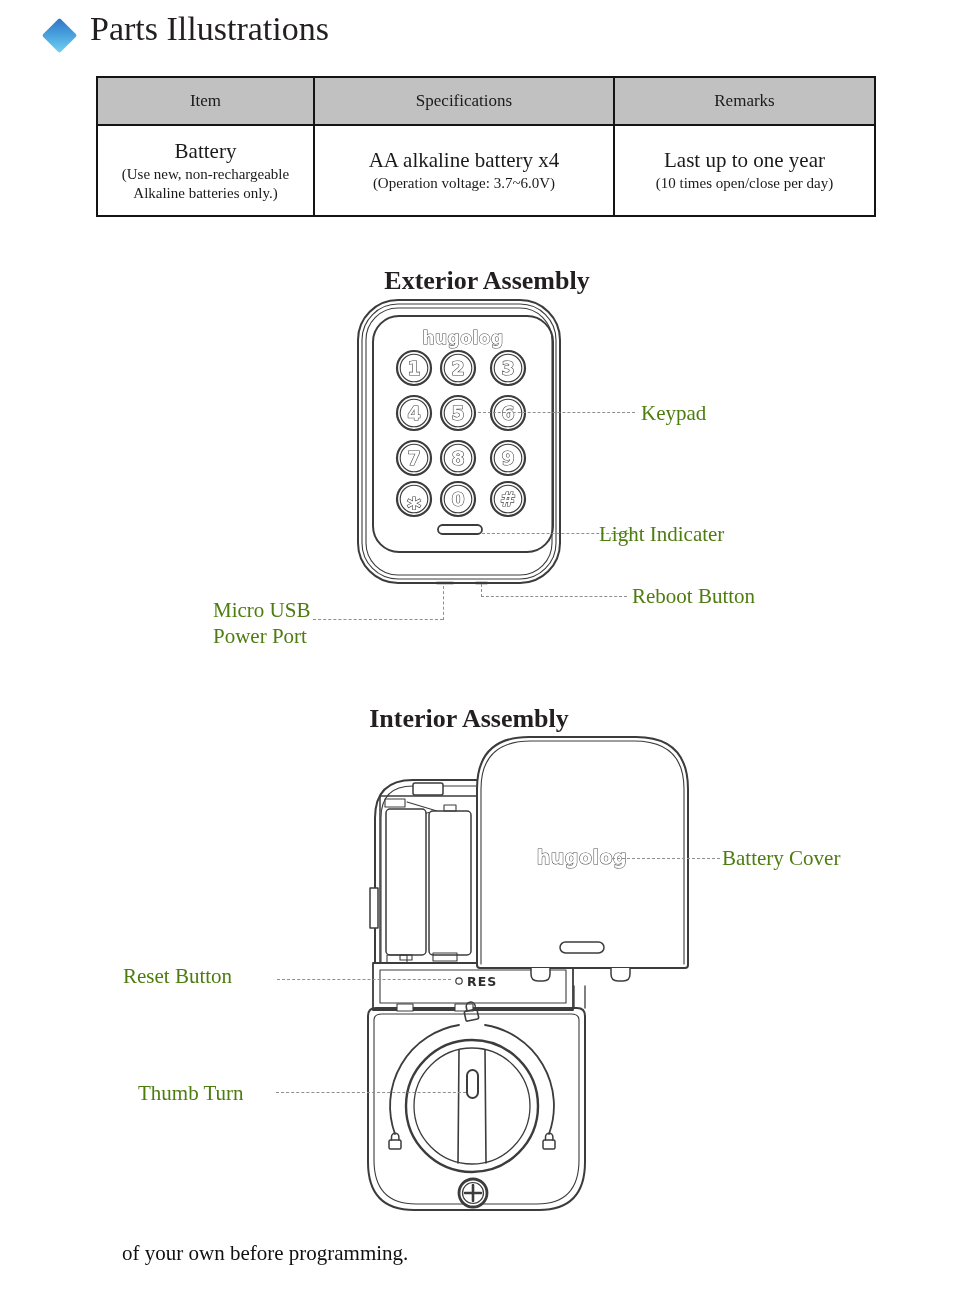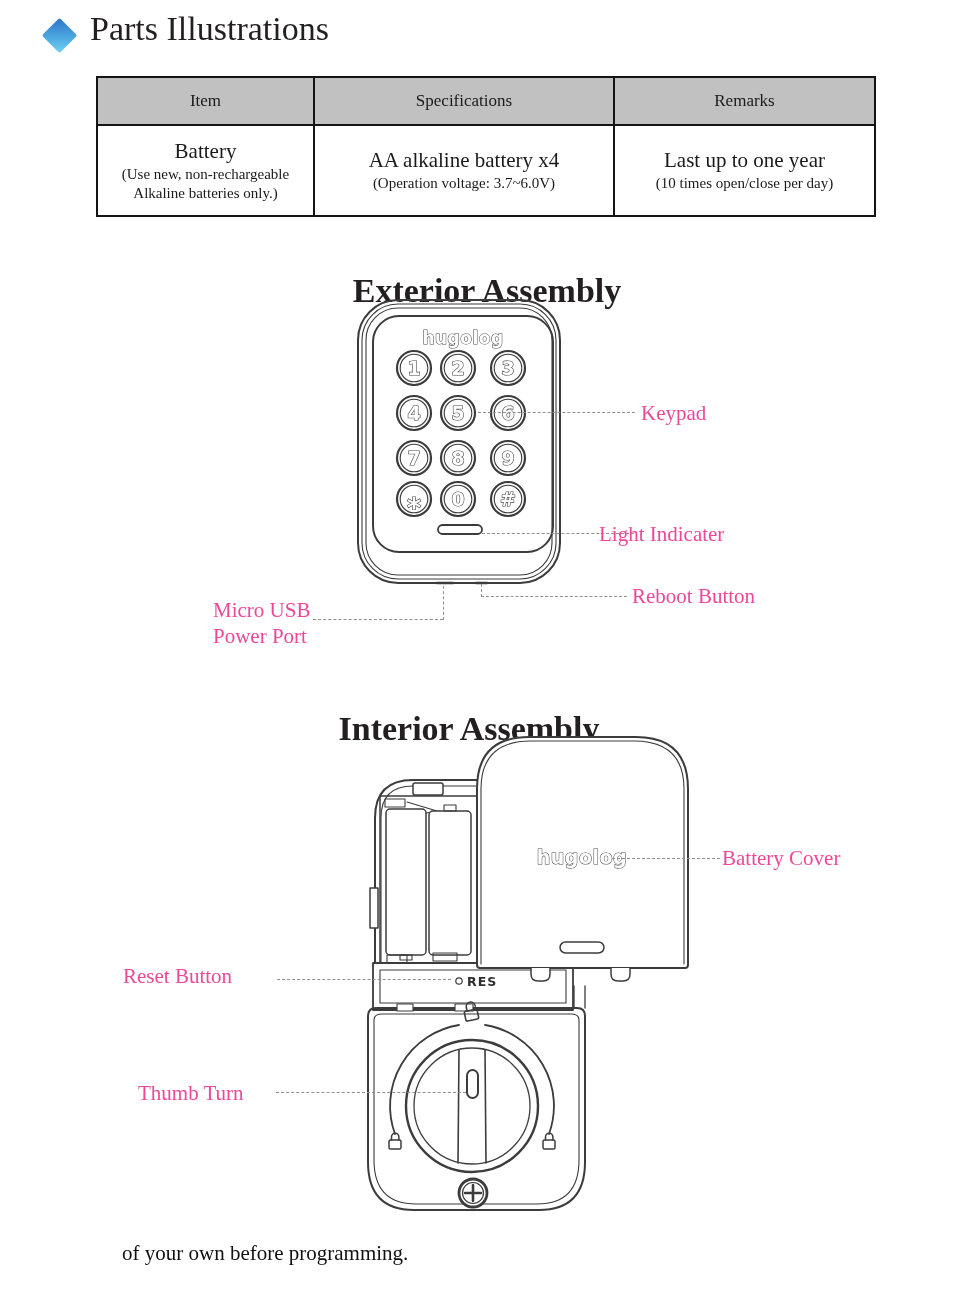--- a/index.html
+++ b/index.html
@@ -12,24 +12,24 @@
   .page-title{position:absolute;left:90px;top:10px;font-size:34px;font-weight:normal;margin:0;color:#231f20}
 
   
   .spec-table{position:absolute;left:96px;top:76px;width:778px;border-collapse:collapse;table-layout:fixed}
   .spec-table th,.spec-table td{border:2px solid #141414;text-align:center;vertical-align:middle;padding:2px 4px}
   .spec-table th{background:#c1c1c1;font-weight:normal;font-size:17px;height:42px}
   .spec-table td{height:85px}
   .cell-main{font-size:21px;line-height:1.2}
   .cell-sub{font-size:15px;line-height:1.25;margin-top:1px}
 
-  .assembly-heading{position:absolute;width:320px;text-align:center;font-size:34px;color:#231f20;white-space:nowrap}
-
-  
-  .lbl{position:absolute;font-size:21px;white-space:nowrap;color:#ec4899}
+  .assembly-heading{position:absolute;width:320px;text-align:center;font-size:26px;color:#231f20;white-space:nowrap}
+
+  
+  .lbl{position:absolute;font-size:21px;white-space:nowrap;color:#4d7c0f}
   .dh{position:absolute;height:0;border-top:1.5px dashed #8f8f8f}
   .dv{position:absolute;width:0;border-left:1.5px dashed #8f8f8f}
 
   
   svg{position:absolute;overflow:visible}
   .s{stroke:#3c3c3c;fill:none;stroke-linecap:round;stroke-linejoin:round}
   .s1{stroke-width:1.1}.s12{stroke-width:1.2}.s13{stroke-width:1.3}.s15{stroke-width:1.5}
   .s16{stroke-width:1.6}.s18{stroke-width:1.8}.s2{stroke-width:2}.s22{stroke-width:2.2}
   .s24{stroke-width:2.4}.s25{stroke-width:2.5}.s26{stroke-width:2.6}.s28{stroke-width:2.8}
   .fw{fill:#fff}

